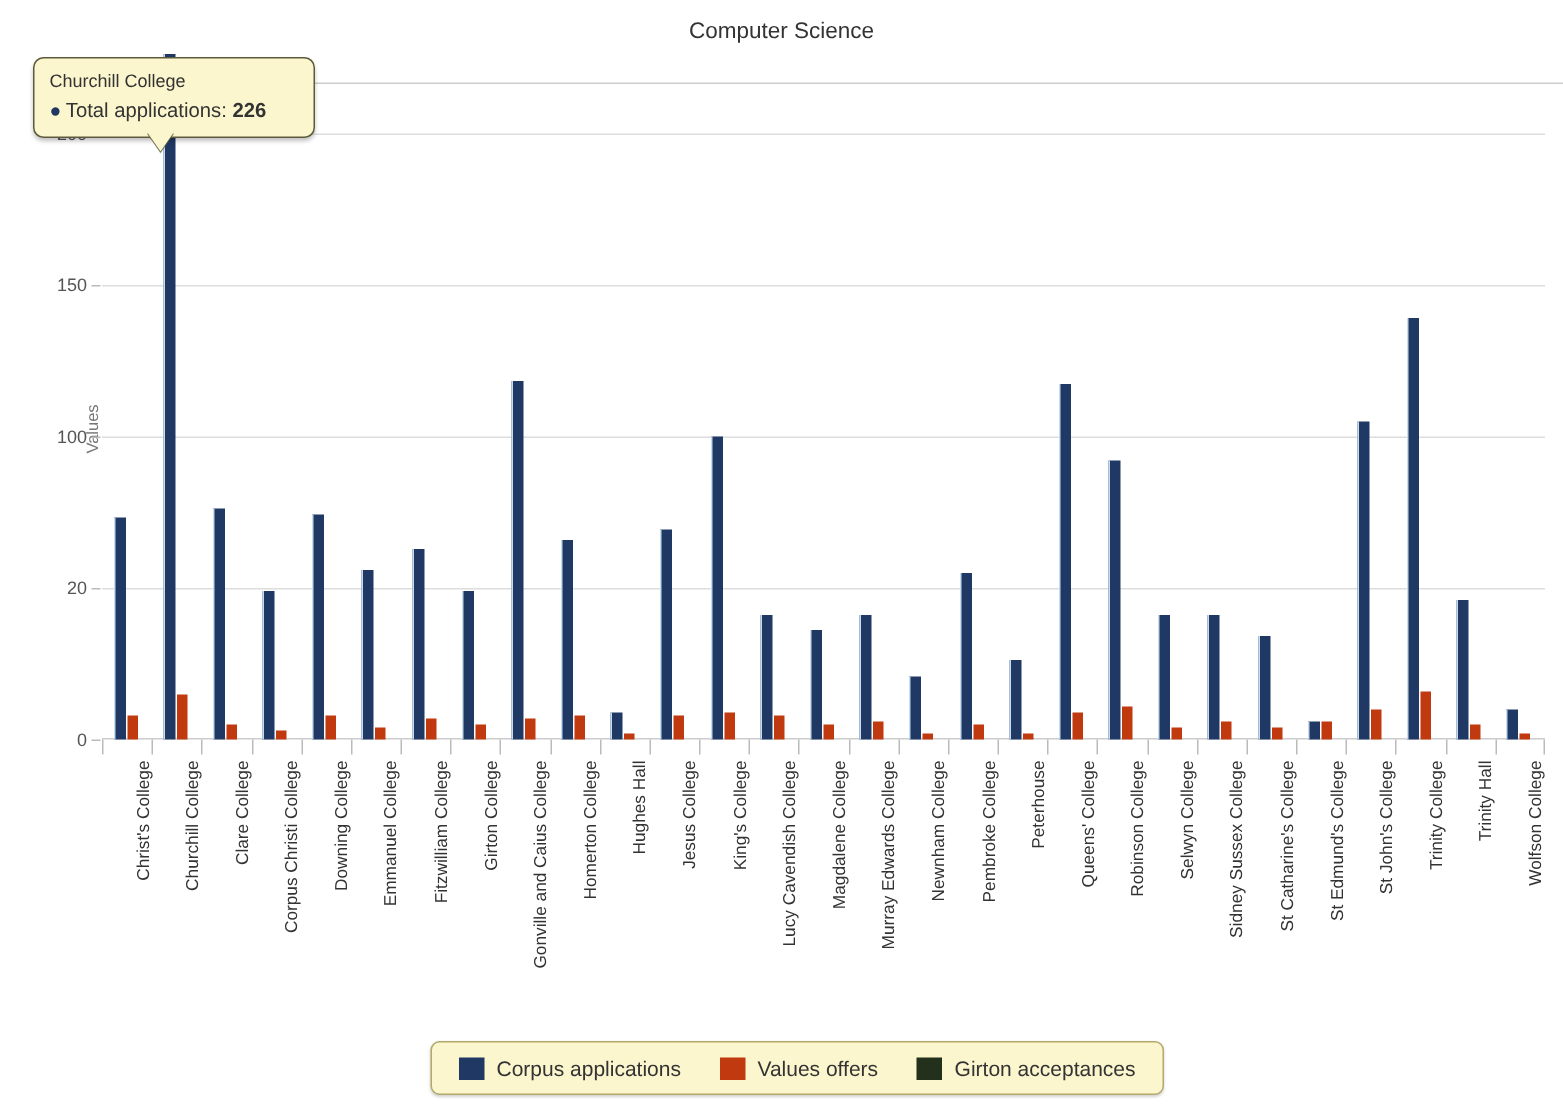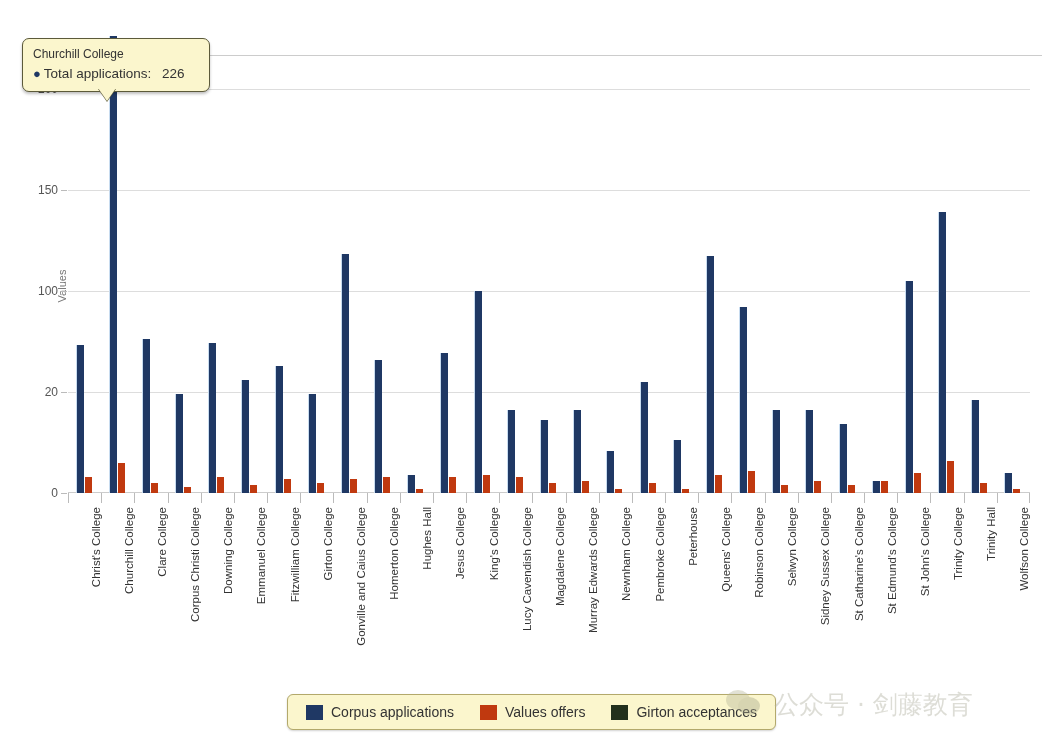--- a/index.html
+++ b/index.html
@@ -68,21 +68,21 @@
   .tooltip{
     position:absolute;left:22px;top:38px;width:188px;
     background:#fbf6cd;border:1px solid #5c5a3a;border-radius:7px;
     padding:8px 10px 10px 10px;box-sizing:border-box;
     box-shadow:0 2px 3px rgba(0,0,0,.25);
     z-index:40;
   }
   .tooltip .tt-title{font-size:12px;color:#333;margin-bottom:5px;}
   .tooltip .tt-row{font-size:13.5px;color:#333;white-space:nowrap;}
   .tooltip .tt-dot{font-size:13px;color:#1f3864;margin-right:3px;}
-  .tooltip .tt-val{font-weight:normal;margin-left:7px;}
+  .tooltip .tt-val{font-weight:bold;}
   .tt-stem{
     position:absolute;left:98px;top:88px;width:0;height:0;
     border-left:9px solid transparent;border-right:9px solid transparent;
     border-top:13px solid #fbf6cd;
     filter:drop-shadow(0 1px 0 #5c5a3a);
     z-index:41;
   }
   .tt-crosshair{
     position:absolute;left:210px;top:55px;width:832px;height:1px;background:#ccc;z-index:5;
   }
@@ -96,20 +96,21 @@
   .wm-icon{width:36px;height:30px;position:relative;}
   .wm-b1{position:absolute;left:0;top:0;width:24px;height:20px;border-radius:50%;background:#b8b89a;}
   .wm-b2{position:absolute;left:12px;top:7px;width:22px;height:18px;border-radius:50%;background:#a8a88c;}
   .wm-text{font-size:25px;color:#b0b0a0;font-family:"DejaVu Sans",sans-serif;white-space:nowrap;}
 </style>
 </head>
 <body>
 
 <div id="chart-root">
 
+  <div class="chart-title">Computer Science</div>
 
   <div class="tt-crosshair"></div>
 
   <div class="plot">
     <div class="ylabel">Values</div>
     <div id="gridlines">
         <div class="gridline" style="top: 355.894px;"></div>
         <div class="gridline" style="top: 254.788px;"></div>
         <div class="gridline" style="top: 153.681px;"></div>
         <div class="gridline" style="top: 52.5752px;"></div>
@@ -327,21 +328,14 @@
   </div>
 
   <div class="tooltip">
     <div class="tt-title">Churchill College</div>
     <div class="tt-row">
       <span class="tt-dot">●</span><span>Total applications:</span> <span class="tt-val">226</span>
     </div>
   </div>
   <div class="tt-stem"></div>
 
-  <div class="watermark">
-    <span class="wm-icon">
-      <span class="wm-b1"></span>
-        <span class="wm-b2"></span>
-    </span>
-    <span class="wm-text">公众号 · 剑藤教育</span>
-  </div>
 
 </div>
 
 </body></html>

